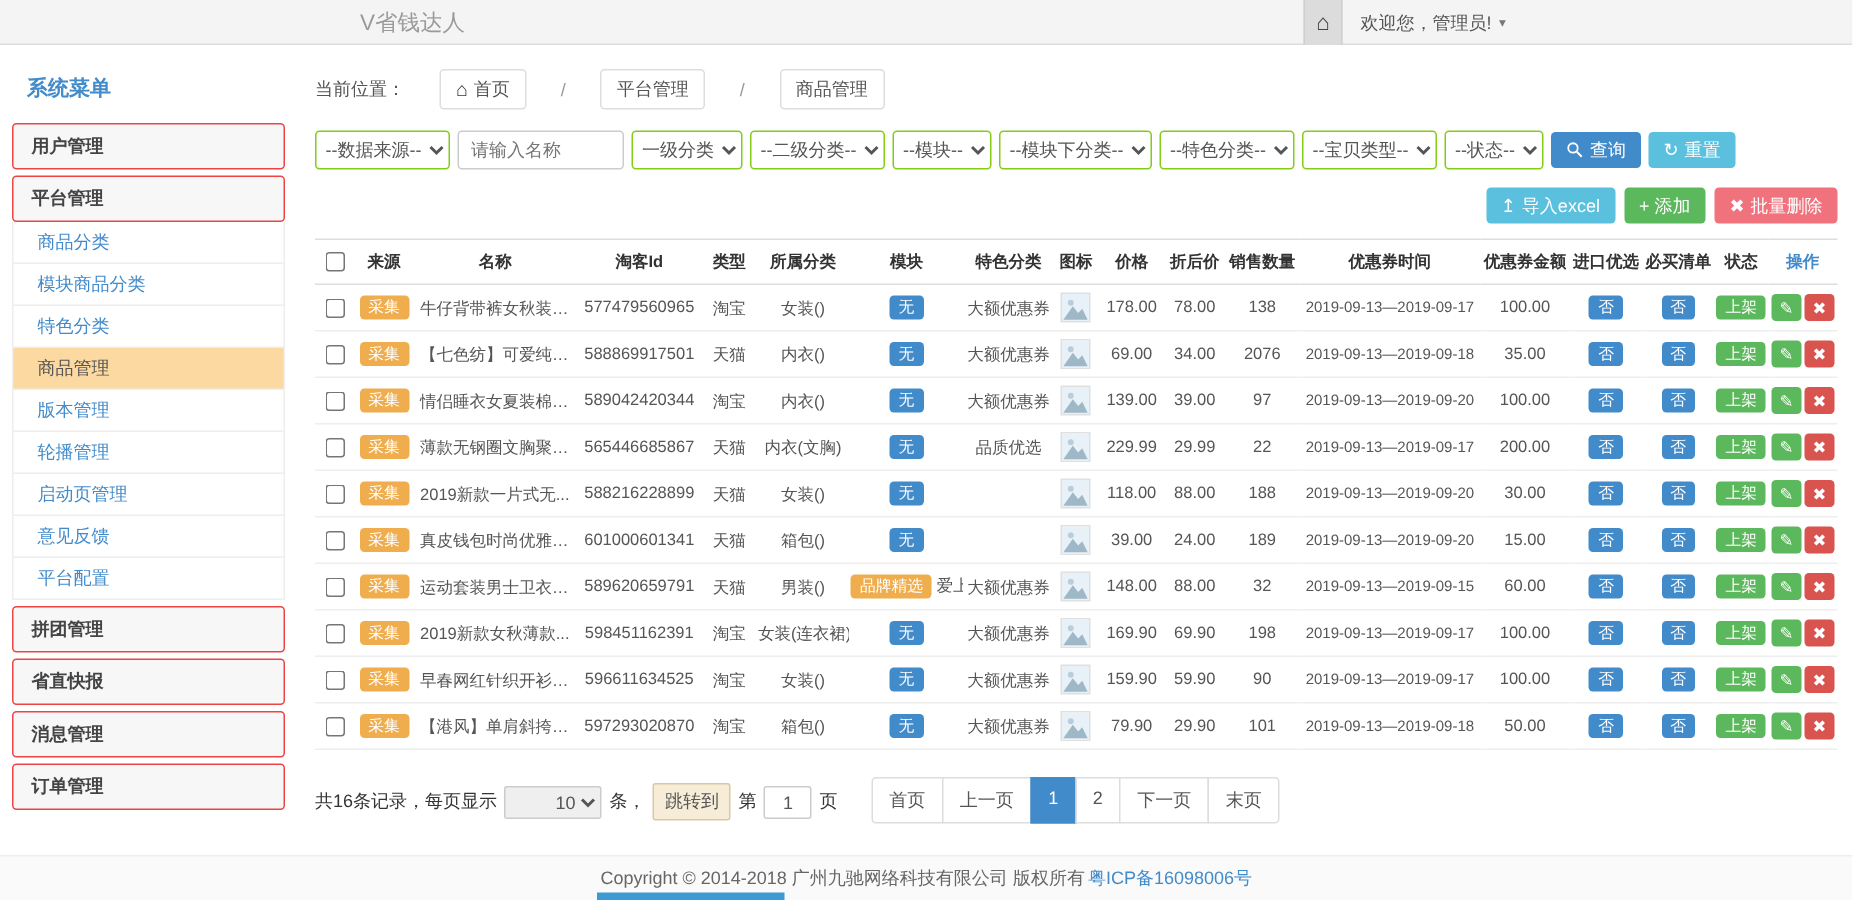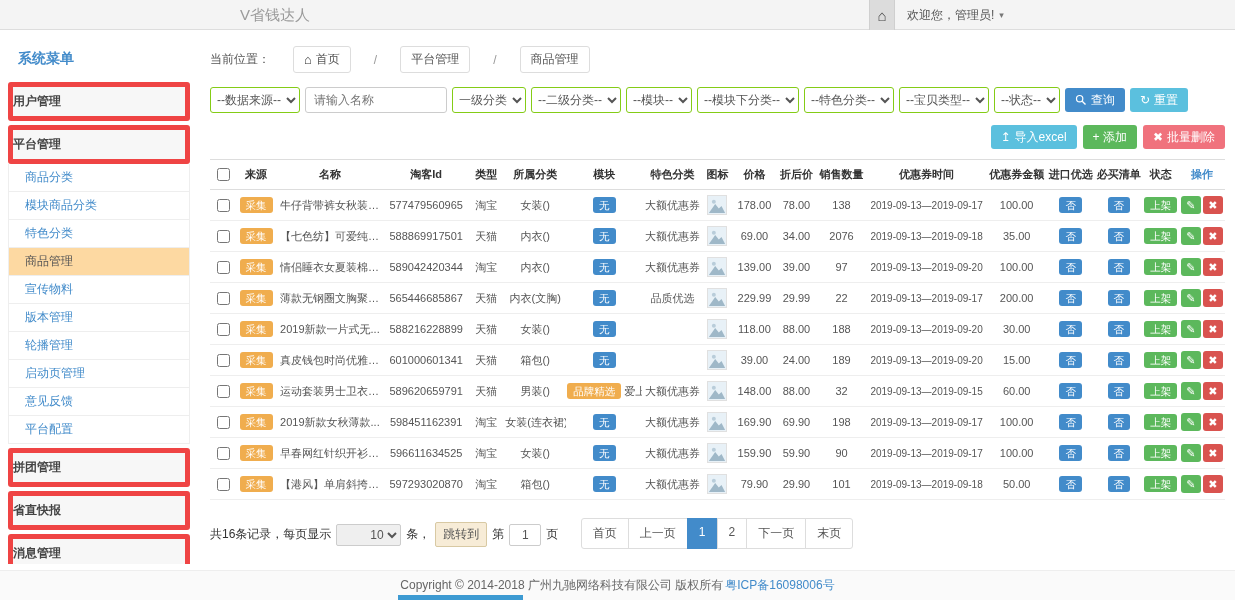--- a/index.html
+++ b/index.html
@@ -14,34 +14,34 @@
   
   .topbar { height:30px; background:#f4f4f4; border-bottom:1px solid #ddd; position:relative; }
   .topbar-title { position:absolute; left:240px; top:6px; font-size:15px; color:#9a9a9a; }
   .topbar-right { position:absolute; left:869px; top:0; height:30px; display:flex; align-items:center; }
   .home-btn { width:26px; height:30px; background:#dcdcdc; border-left:1px solid #cfcfcf; border-right:1px solid #cfcfcf; display:flex; align-items:center; justify-content:center; font-size:15px; color:#444; cursor:pointer; }
   .welcome { font-size:12px; color:#555; padding:0 12px; display:flex; align-items:center; gap:5px; cursor:pointer; }
   .caret { font-size:9px; color:#777; }
   
   .sidebar { position:absolute; left:8px; top:38px; width:182px; height:526px; overflow:hidden; }
   .sidebar-title { color:#428bca; font-size:14px; font-weight:bold; padding:12px 10px 10px; }
-  .menu-top { background:#f7f7f7; border:5px solid #ef4444; border-radius:3px; padding:6px 0; font-size:12px; font-weight:bold; color:#444; margin-top:4px; cursor:pointer; }
+  .menu-top { background:#f7f7f7; border:1px solid #ef4444; border-radius:3px; padding:6px 12px; font-size:12px; font-weight:bold; color:#444; margin-top:4px; cursor:pointer; }
   .menu-sub { background:#fff; border:1px solid #eee; border-top:none; padding:5px 16px; font-size:12px; color:#428bca; cursor:pointer; }
   .menu-sub.active { background:#fdd9a2; color:#555; }
   
   .main { position:absolute; left:210px; top:38px; width:1015px; }
   .breadcrumb { display:flex; align-items:center; gap:23px; font-size:12px; color:#555; margin:8px 0 14px; }
   .bc-label { color:#555; }
   .bc-item { border:1px solid #ddd; border-radius:3px; padding:4px 10px; background:#fff; display:inline-flex; align-items:center; gap:4px; cursor:pointer; color:#555; }
   .bc-home { font-size:13px; color:#333; }
   .bc-sep { color:#999; }
   
   .filters { display:flex; align-items:center; gap:5px; margin-bottom:12px; flex-wrap:nowrap; }
   .filter-select { height:26px; border:1px solid #84cc16; border-radius:3px; font-size:12px; color:#555; background:#fff; padding:0 2px; font-family:inherit; }
-  .filter-input { height:26px; width:142px; border:1px solid #ccc; border-radius:3px; font-size:12px; padding:0 8px; color:#555; font-family:inherit; }
+  .filter-input { height:26px; width:111px; border:1px solid #ccc; border-radius:3px; font-size:12px; padding:0 8px; color:#555; font-family:inherit; }
   .btn { border:none; border-radius:3px; font-size:12px; color:#fff; padding:6px 10px; display:inline-flex; align-items:center; gap:4px; cursor:pointer; font-family:inherit; line-height:1; white-space:nowrap; }
   .btn-primary { background:#428bca; }
   .btn-lightblue { background:#5bc0de; }
   .btn-info { background:#5bc0de; }
   .btn-success { background:#5cb85c;text-align:right; }
   .btn-danger { background:#f0727d; }
   .svg-ic { width:12px; height:12px; }
   .ic { font-size:12px; }
   
   .actions { display:flex; justify-content:flex-end; gap:6px; margin:4px 0 10px; }
@@ -96,21 +96,20 @@
 
 <div class="sidebar">
   <div class="sidebar-title">系统菜单</div>
   <div id="menu">
       <div class="menu-top">用户管理</div>
       <div class="menu-top">平台管理</div>
       <div class="menu-sub">商品分类</div>
       <div class="menu-sub">模块商品分类</div>
       <div class="menu-sub">特色分类</div>
       <div class="menu-sub active">商品管理</div>
-      <div class="menu-sub">宣传物料</div>
       <div class="menu-sub">版本管理</div>
       <div class="menu-sub">轮播管理</div>
       <div class="menu-sub">启动页管理</div>
       <div class="menu-sub">意见反馈</div>
       <div class="menu-sub">平台配置</div>
       <div class="menu-top">拼团管理</div>
       <div class="menu-top">省直快报</div>
       <div class="menu-top">消息管理</div>
       <div class="menu-top">订单管理</div>
     </div>

